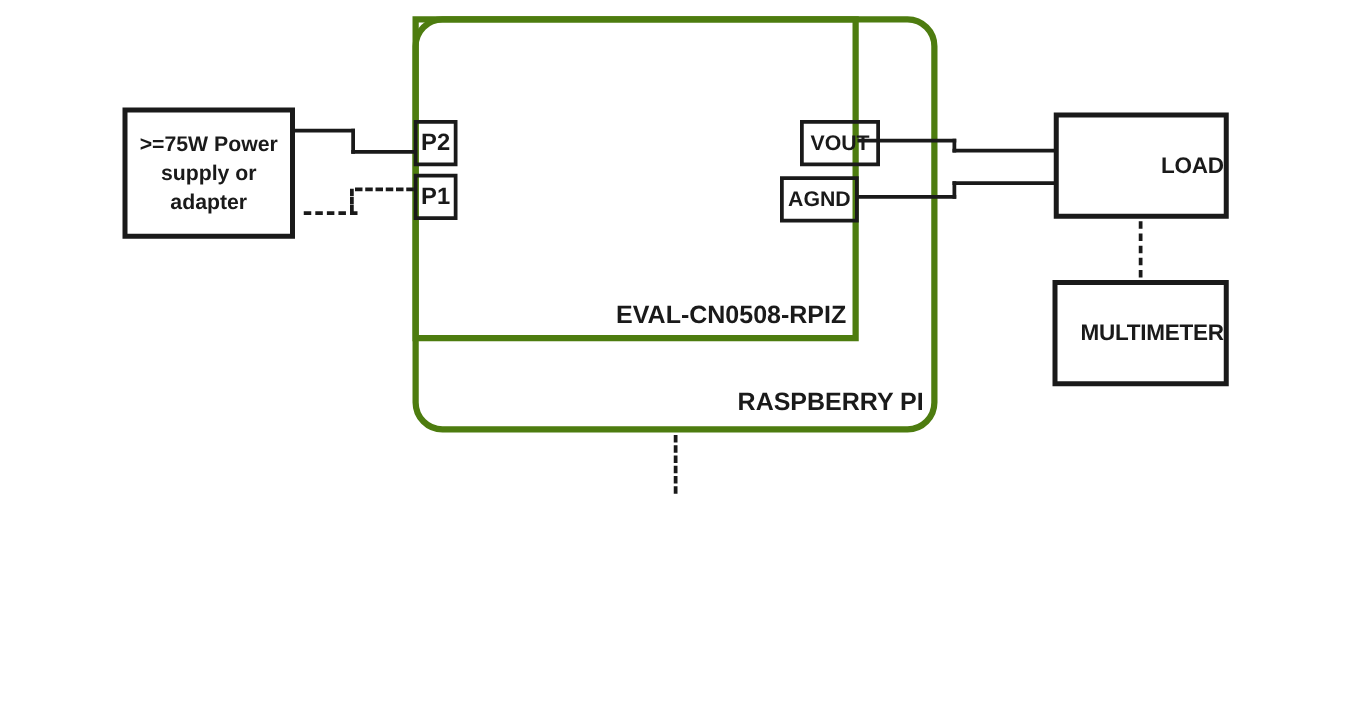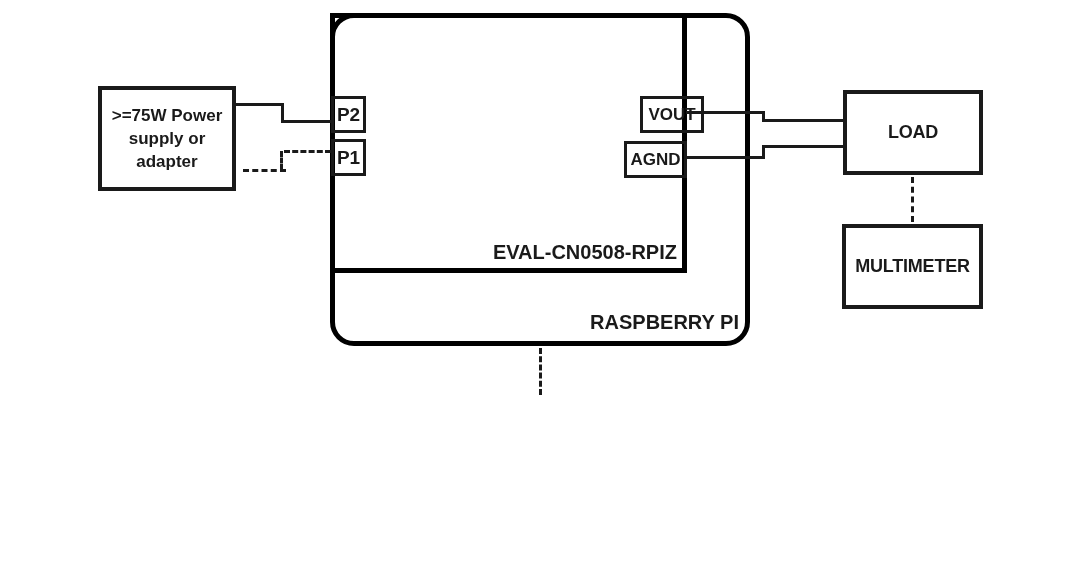--- a/index.html
+++ b/index.html
@@ -2,24 +2,24 @@
 <html><head>
 <meta charset="utf-8">
 <style>
   html,body{margin:0;padding:0;background:#ffffff;}
   .stage{
     position:relative;width:1080px;height:572px;background:#ffffff;overflow:hidden;
     font-family:"Liberation Sans", sans-serif;color:#1a1a1a;
   }
   .box{position:absolute;box-sizing:border-box;border:4px solid #1a1a1a;background:transparent;z-index:3;
        display:flex;align-items:center;justify-content:center;text-align:center;font-weight:bold;}
-  .frame{position:absolute;box-sizing:border-box;border:5px solid #000000;background:transparent;z-index:1;}
+  .frame{position:absolute;box-sizing:border-box;border:5px solid #4d7c0f;background:transparent;z-index:1;}
   .frame-label{position:absolute;font-weight:bold;font-size:20px;white-space:nowrap;color:#1a1a1a;}
   .port{border-width:3px;font-size:19px;z-index:4;}
-  .biglabel{font-size:18px;letter-spacing:-0.2px;}
+  .biglabel{font-size:18px;letter-spacing:-0.2px;justify-content:flex-end;}
   .w{position:absolute;background:#1a1a1a;z-index:2;}
   .dh{position:absolute;border-top:3px dashed #1a1a1a;height:0;z-index:2;}
   .dv{position:absolute;border-left:3px dashed #1a1a1a;width:0;z-index:2;}
 
   #power-box{left:98px;top:86px;width:138px;height:105px;font-size:17px;line-height:23px;}
   #rpi-box{left:330px;top:13px;width:420px;height:333px;border-radius:24px;}
   #eval-box{left:330px;top:13px;width:357px;height:260px;}
   #eval-label{right:5px;bottom:4px;}
   #rpi-label{right:6px;bottom:7px;}
   #p2-box{left:331px;top:96px;width:35px;height:37px;}

